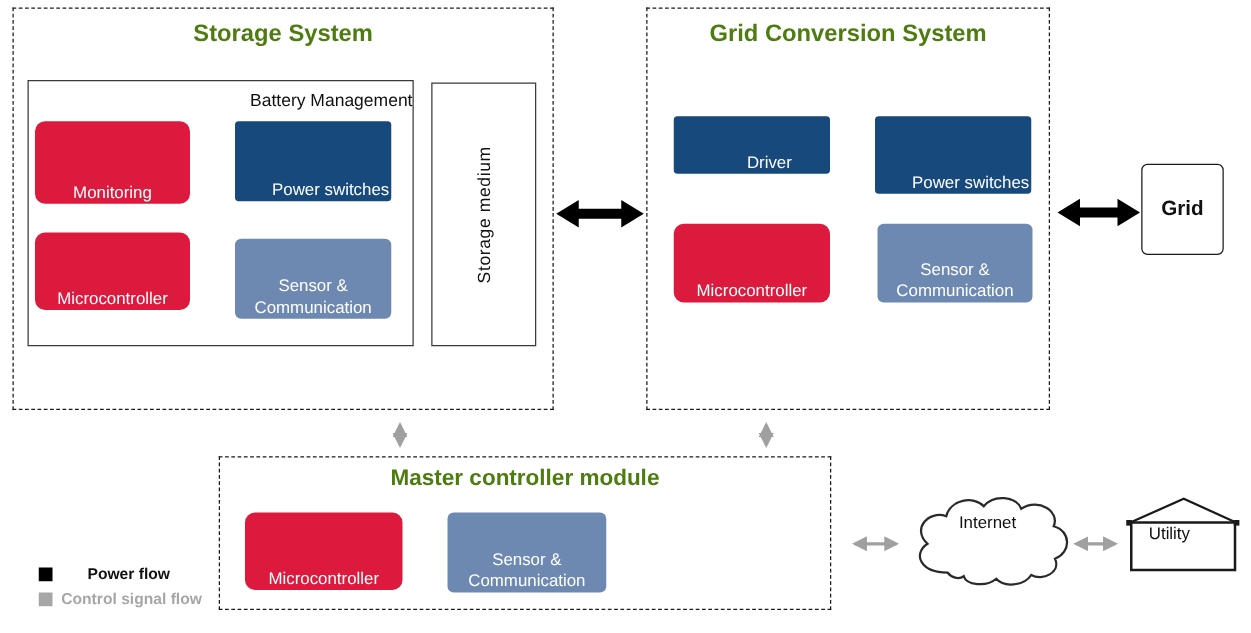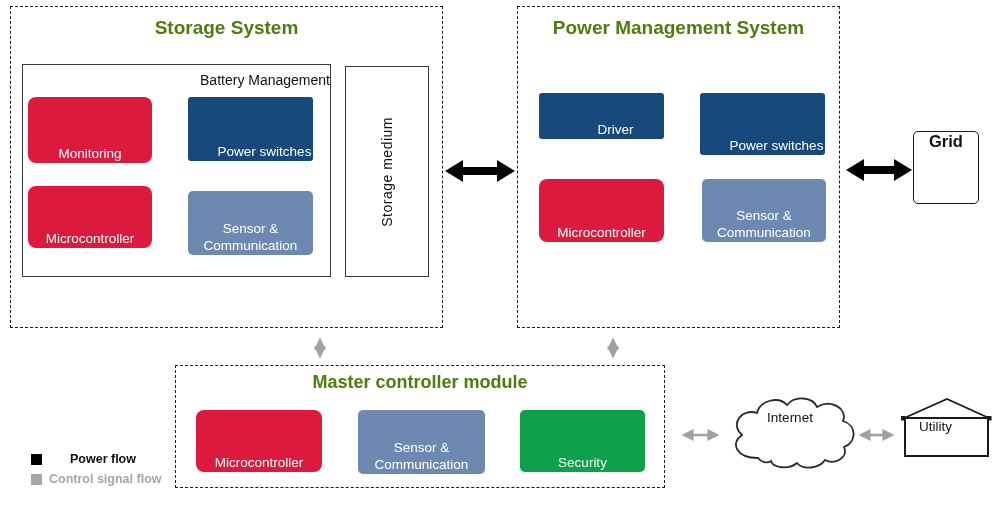--- a/index.html
+++ b/index.html
@@ -20,21 +20,21 @@
   .mod.blue{border-radius:3px;padding-left:28px;}
   .mod.slate{border-radius:5px;}
   .mod.green{border-radius:5px;}
   #storage-medium{display:flex;align-items:center;justify-content:center;}
   #storage-medium .vtext{
     writing-mode:vertical-rl;transform:rotate(180deg);
     font-size:14px;color:#111;letter-spacing:0.5px;
   }
   #grid-box{
     position:absolute;border:1.6px solid #1a1a1a;border-radius:5px;background:#fff;
-    display:flex;justify-content:center;
+    display:flex;align-items:center;justify-content:center;
     font-weight:bold;font-size:16.5px;color:#111;box-sizing:border-box;
   }
   #arrow-layer{position:absolute;left:0;top:0;width:1001px;height:506px;pointer-events:none;}
   .float-label{position:absolute;font-size:13.5px;color:#111;text-align:center;}
   .legend-row{position:absolute;display:flex;align-items:center;gap:7px;}
   .legend-swatch{width:11px;height:11px;flex:0 0 auto;}
   .legend-text{font-size:12.5px;font-weight:bold;line-height:1;}
 </style>
 </head>
 <body>
@@ -61,21 +61,21 @@
   <div class="mod slate" style="left:188px;top:191px;width:125px;height:64px;background:#6E89B1;">
     <span>Sensor &amp;
 Communication</span>
   </div>
 
   <div class="solid-box" id="storage-medium" style="left:345px;top:66px;width:84px;height:211px;">
     <span class="vtext">Storage medium</span>
   </div>
 
   <div class="dashed-box" style="left:517px;top:6px;width:323px;height:322px;">
-    <div class="sys-title" style="top:10px;">Power Management System</div>
+    <div class="sys-title" style="top:10px;">Grid Conversion System</div>
   </div>
 
   <div class="mod blue" style="left:539px;top:93px;width:125px;height:46px;background:#17497C;">
     <span>Driver</span>
   </div>
   <div class="mod blue" style="left:700px;top:93px;width:125px;height:62px;background:#17497C;">
     <span>Power switches</span>
   </div>
   <div class="mod red" style="left:539px;top:179px;width:125px;height:63px;background:#DC1A3D;">
     <span>Microcontroller</span>
@@ -92,23 +92,20 @@
   <div class="dashed-box" style="left:175px;top:365px;width:490px;height:123px;">
     <div class="sys-title" style="top:6px;font-size:18px;">Master controller module</div>
   </div>
 
   <div class="mod red" style="left:196px;top:410px;width:126px;height:62px;background:#DC1A3D;">
     <span>Microcontroller</span>
   </div>
   <div class="mod slate" style="left:358px;top:410px;width:127px;height:64px;background:#6E89B1;">
     <span>Sensor &amp;
 Communication</span>
-  </div>
-  <div class="mod green" style="left:520px;top:410px;width:125px;height:62px;background:#0FA04A;">
-    <span>Security</span>
   </div>
 
   <svg id="arrow-layer" viewBox="0 0 1001 506">
     <defs>
       <marker id="gray-head" viewBox="0 0 10 10" refX="8" refY="5" markerWidth="4.6" markerHeight="4.6" orient="auto-start-reverse">
         <path d="M0,0 L10,5 L0,10 z" fill="#A0A0A0"></path>
       </marker>
     </defs>
 
     <polygon points="445,171 463,160 463,167 497,167 497,160 515,171 497,182 497,175 463,175 463,182" fill="#000000"></polygon>

